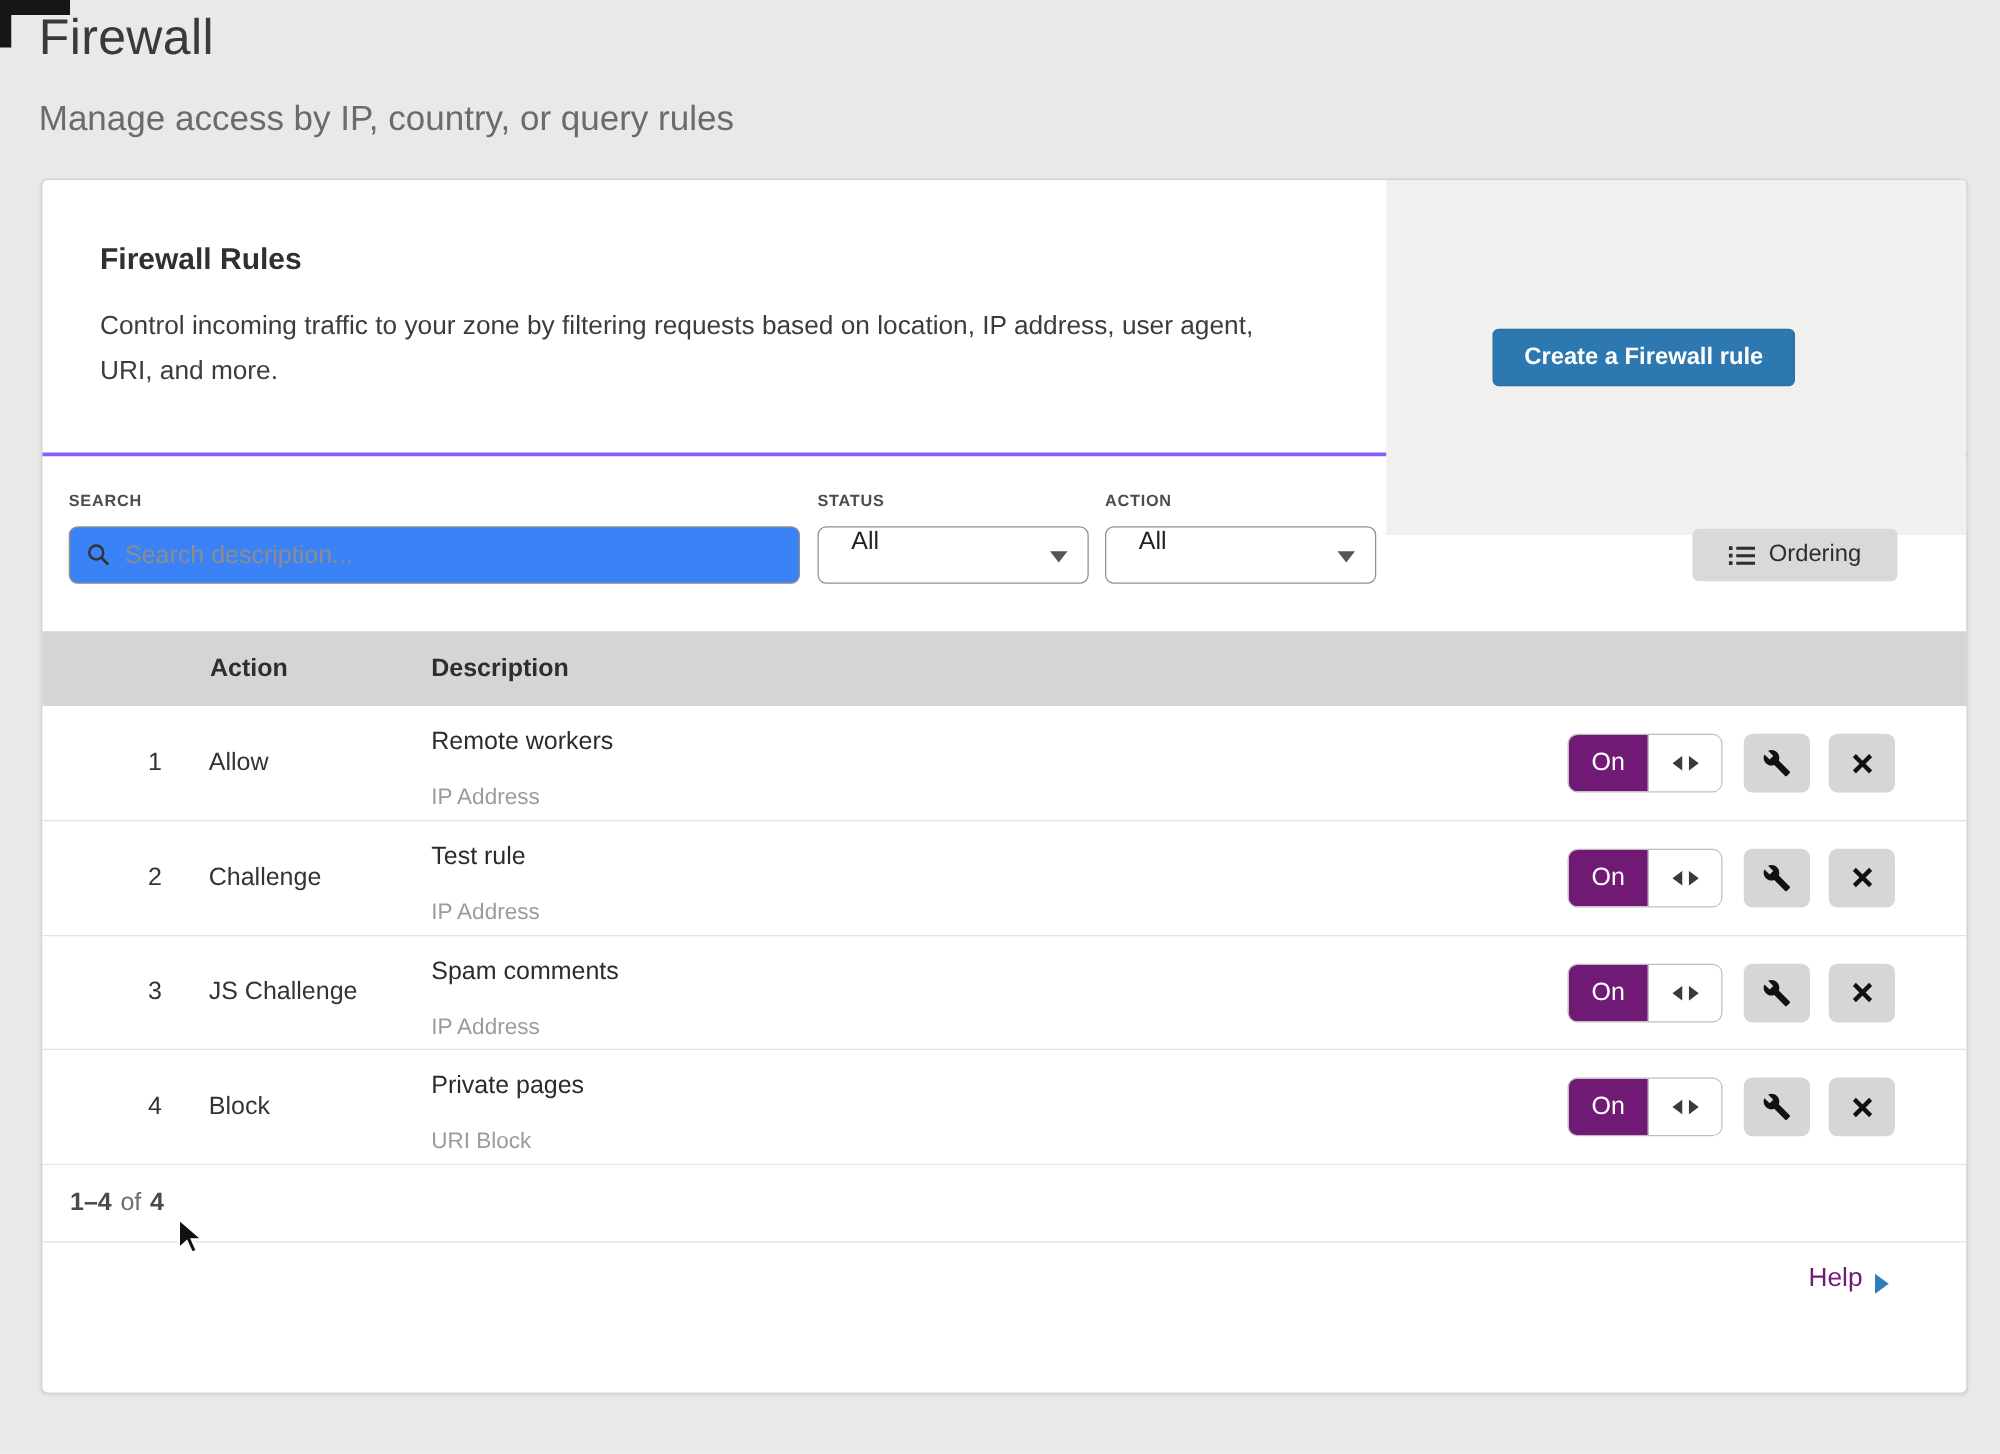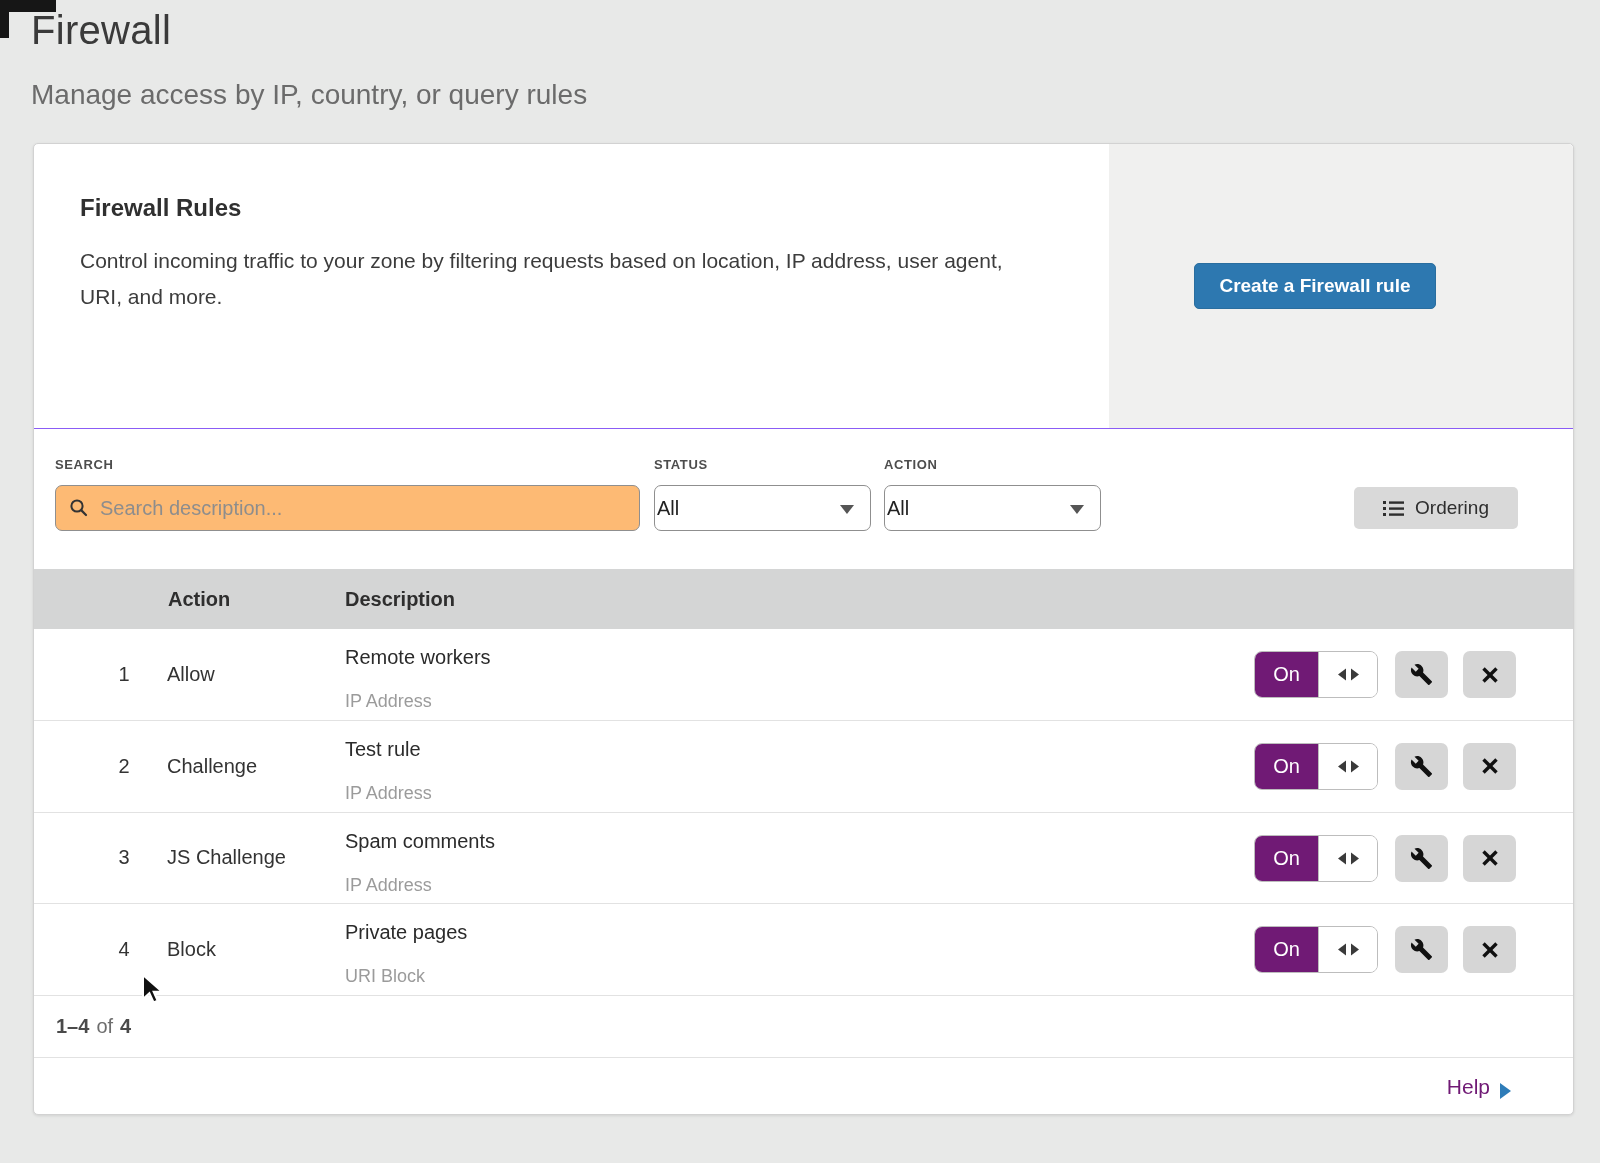--- a/index.html
+++ b/index.html
@@ -24,21 +24,21 @@
     font-size:28px; font-weight:400; color:#6b6b6b;
   }
 
   .card {
     position:absolute; left:33px; top:143px; width:1541px; height:972px;
     background:#ffffff; border:1px solid #d2d2d2; border-radius:5px;
     box-shadow:0 1px 3px rgba(0,0,0,.10);
   }
 
   
-  .hero { position:relative; height:285px; border-bottom:1px solid #8b5cf6; }
+  .hero { position:relative; height:221px; border-bottom:3px solid #8b5cf6; }
   .hero-text { padding:50px 0 0 46px; width:1020px; }
   .hero-title { font-size:24px; font-weight:700; color:#303030; }
   .hero-desc { margin-top:21px; font-size:21px; line-height:36px; color:#3c3c3c; width:960px; }
   .hero-usage { margin-top:34px; font-size:21px; font-weight:700; color:#2e2e2e; }
   .hero-panel {
     position:absolute; right:0; top:0; width:464px; height:284px;
     background:#f0f0ef; border-top-right-radius:5px;
     display:flex; align-items:center; justify-content:center; padding-right:52px;
   }
   .create-btn {
@@ -52,29 +52,29 @@
   .filter-label {
     display:block; font-size:13px; font-weight:700; color:#4d4d4d;
     letter-spacing:.6px; margin-bottom:13px;
   }
   .filter-block { position:absolute; top:28px; }
   .search-block { left:21px; }
   .search-wrap { position:relative; width:585px; height:46px; }
   .search-wrap input {
     width:100%; height:100%; border:1px solid #8f8f8f; border-radius:7px;
     font-size:20px; color:#333; padding:0 14px 0 44px; outline:none;
-    font-family:"Liberation Sans","DejaVu Sans",sans-serif; background:#fdba74;
+    font-family:"Liberation Sans","DejaVu Sans",sans-serif; background:#3b82f6;
   }
   .search-wrap input::placeholder { color:#8d8d8d; }
   .search-icon { position:absolute; left:14px; top:13px; }
   .status-block { left:620px; }
   .action-block { left:850px; }
   .select {
     position:relative; width:217px; height:46px; border:1px solid #8f8f8f; border-radius:7px;
-    background:#fff; display:flex; align-items:center; padding:0 2px; cursor:pointer;
+    background:#fff; display:flex; align-items:flex-start; padding:0 26px; cursor:pointer;
   }
   .select-value { font-size:20px; color:#222; }
   .caret-down {
     position:absolute; right:16px; top:19px; width:0; height:0;
     border-left:7px solid transparent; border-right:7px solid transparent;
     border-top:9px solid #555;
   }
   .ordering-btn {
     position:absolute; left:1320px; top:58px; width:164px; height:42px;
     background:#d9d9d9; border:none; border-radius:5px; cursor:pointer;

